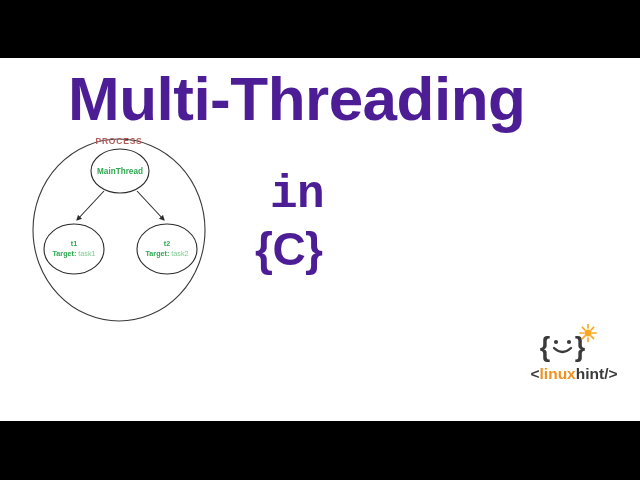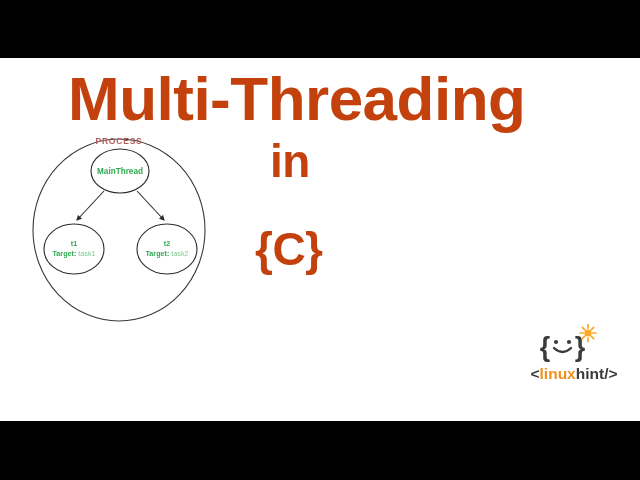--- a/index.html
+++ b/index.html
@@ -33,35 +33,36 @@
     top: 58px;
     width: 640px;
     height: 363px;
     background: #ffffff;
     overflow: hidden;
   }
 
   
   .title-line {
     position: absolute;
-    color: #c2410c;
+    color: #4c1d95;
     font-weight: 700;
     letter-spacing: -0.5px;
     white-space: nowrap;
     line-height: 1;
   }
   #line-main {
     left: 68px;
     top: 10px;
     font-size: 62px;
   }
   #line-in {
     left: 270px;
-    top: 80px;
+    top: 114px;
     font-size: 46px;
+    font-family: Liberation Mono, monospace;
   }
   #line-c {
     left: 255px;
     top: 168px;
     font-size: 46px;
   }
   #line-prog {
     left: 95px;
     top: 250px;
     font-size: 52px;

